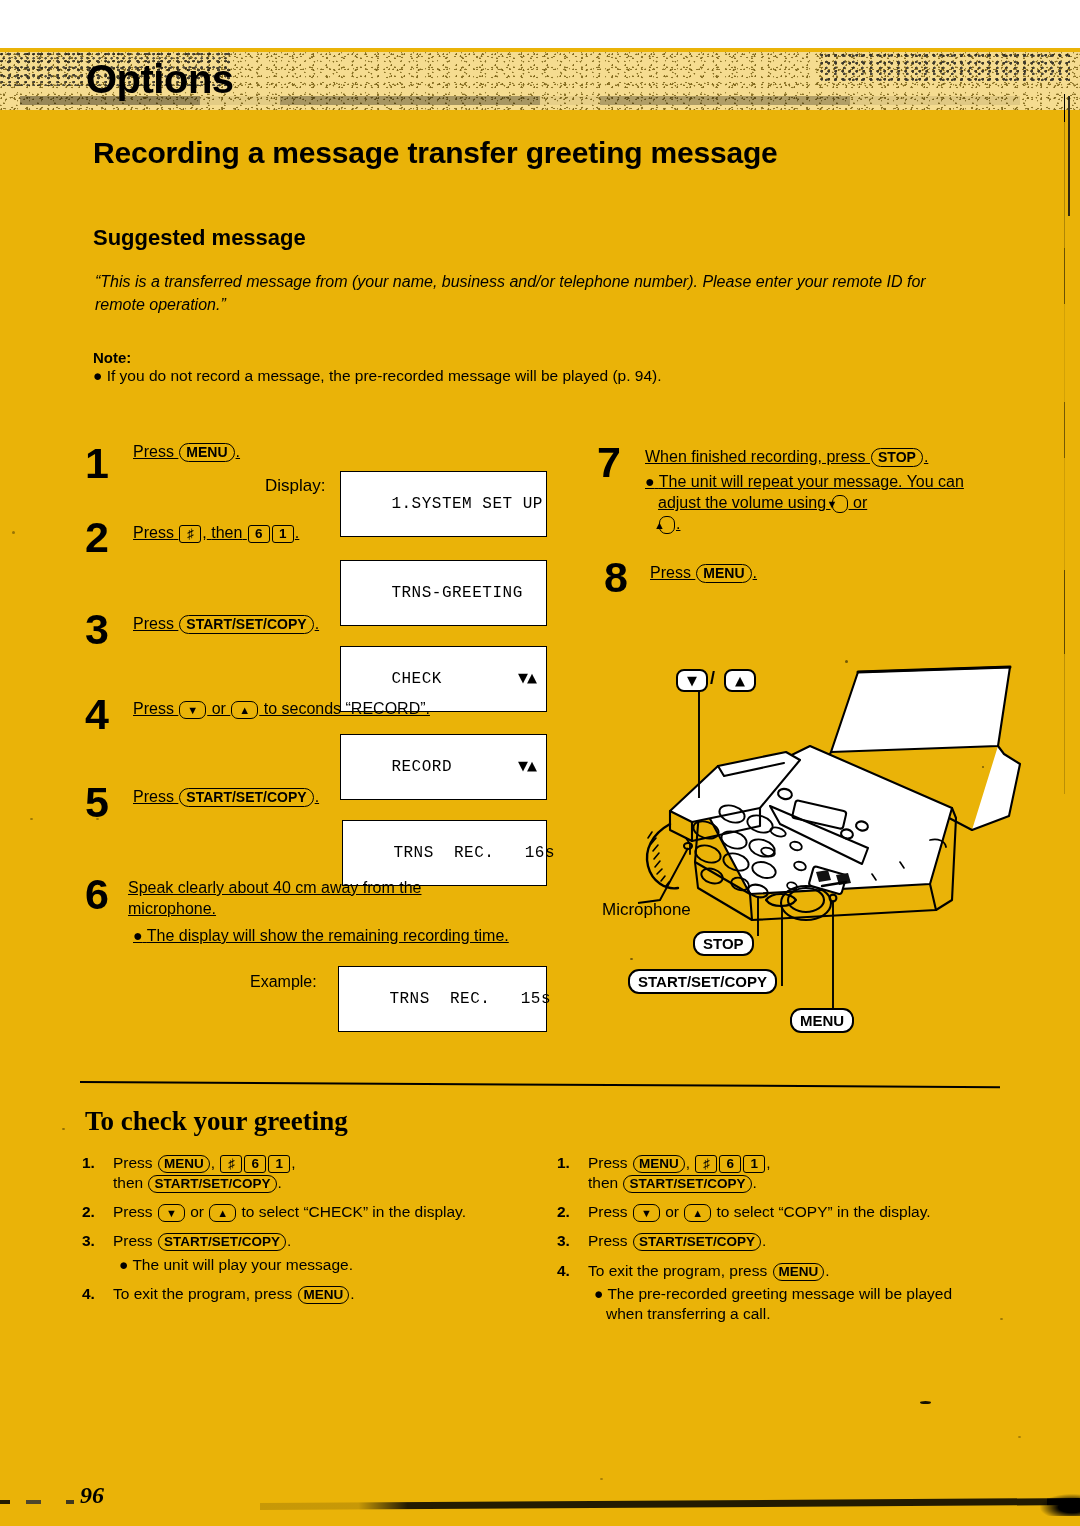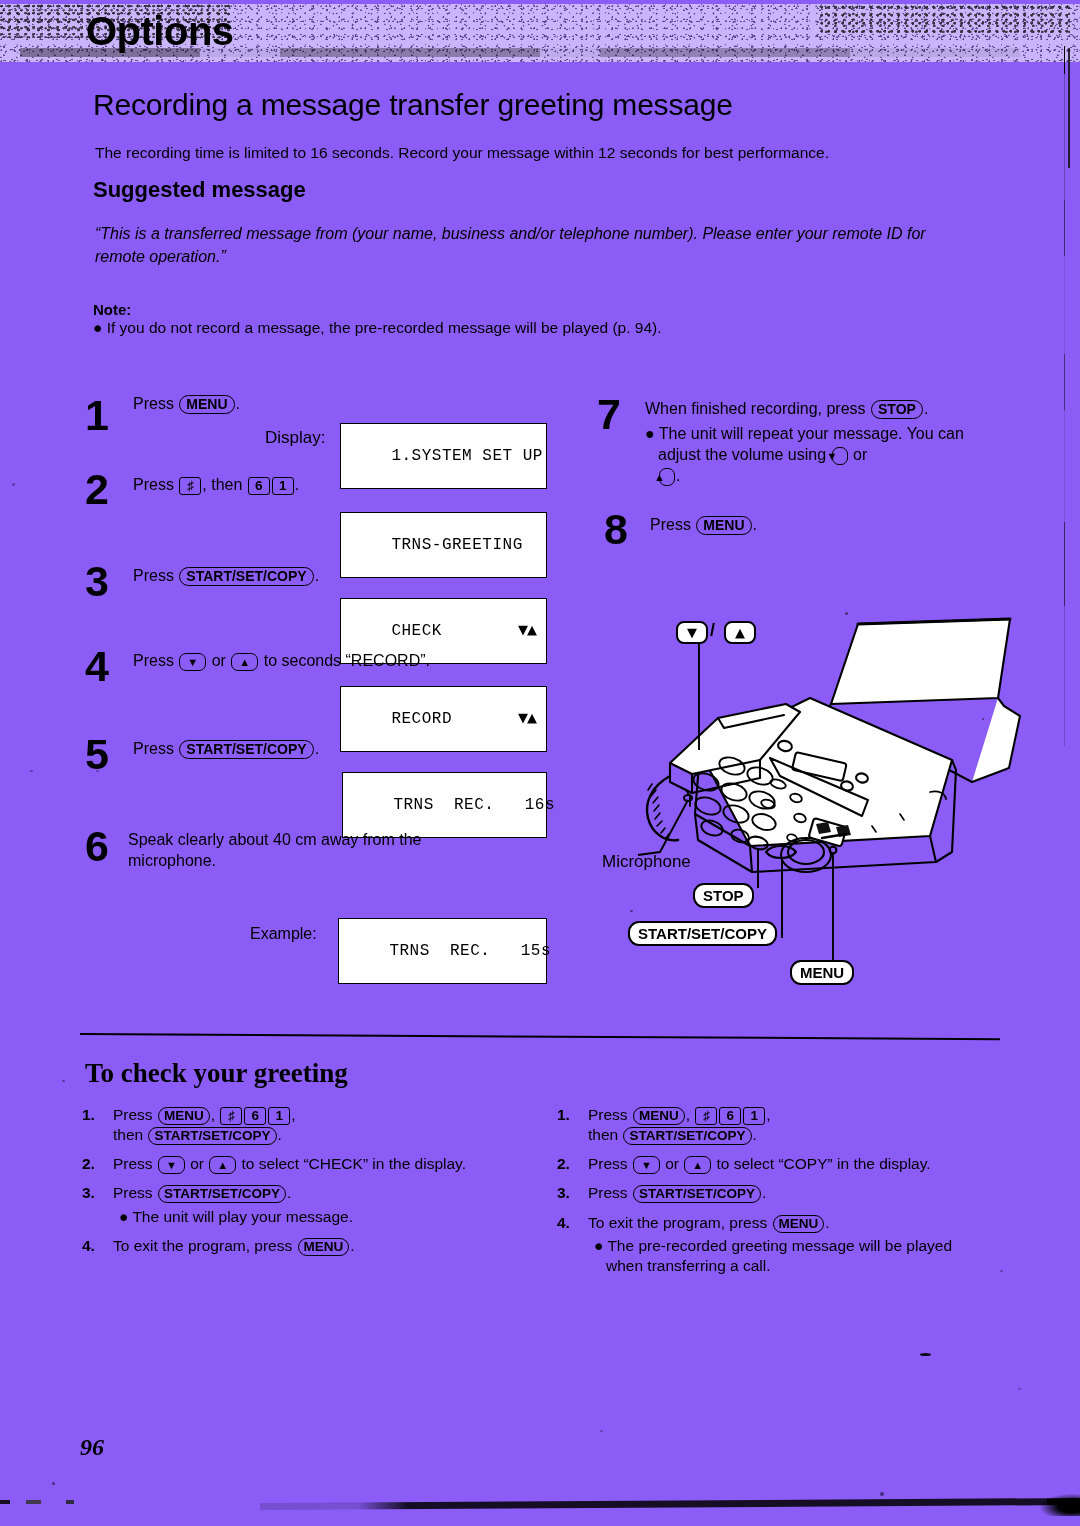--- a/index.html
+++ b/index.html
@@ -2,21 +2,21 @@
 <html><head>
 <meta charset="utf-8">
 <title>Scanned manual page</title>
 <style>
   html,body{margin:0;padding:0;background:#fff;}
   body{
     width:1080px;height:1526px;position:relative;overflow:hidden;
     font-family:"Liberation Sans", sans-serif;color:#000;
     -webkit-font-smoothing:none;
   }
-  .page{position:absolute;inset:0;background:#8b5cf6;}
+  .page{position:absolute;inset:0;background:#eab308;margin-top:48px;}
 
   
   .banner{
     position:absolute;left:0;top:4px;width:1080px;height:58px;
     overflow:hidden;
   }
   .banner .noise{
     position:absolute;inset:0;
     background-color:#ffffff;
     background-image:
@@ -84,21 +84,21 @@
   }
   .bottom-tick{
     position:absolute;left:0px;bottom:22px;width:120px;height:4px;
     background:linear-gradient(90deg,#000 0 8%,transparent 8% 22%,#333 22% 34%,transparent 34% 55%,#222 55% 62%,transparent 62% 100%);
     opacity:.85;
   }
 
   
   h1.maintitle{
     position:absolute;left:93px;top:88px;margin:0;
-    font-size:30px;font-weight:normal;letter-spacing:-.2px;
+    font-size:30px;font-weight:bold;letter-spacing:-.2px;
   }
   .intro{
     position:absolute;left:95px;top:143px;width:900px;
     font-size:15.5px;line-height:1.35;
   }
   h2.sub{
     position:absolute;left:93px;top:177px;margin:0;
     font-size:22px;font-weight:bold;
   }
   .suggested{
@@ -128,21 +128,21 @@
     display:inline-block;border:1.7px solid #000;border-radius:7px;
     padding:0 7px;margin:0 1px;font-size:11px;line-height:16px;
     vertical-align:baseline;
   }
 
   
   .stepnum{
     position:absolute;font-size:43px;font-weight:bold;line-height:1;
     font-family:"Liberation Sans", sans-serif;
   }
-  .steptext{position:absolute;font-size:16px;line-height:1.32;}
+  .steptext{position:absolute;font-size:16px;line-height:1.32;text-decoration:underline;}
 
   
   .lcd{
     position:absolute;border:1.7px solid #000;background:#fff;
     font-family:"Liberation Mono", monospace;font-size:16px;
     padding:5px 10px;white-space:pre;letter-spacing:.5px;
   }
   .lcd .arrows{float:right;font-family:"DejaVu Sans",sans-serif;font-size:13px;letter-spacing:-1px;}
   .dlabel{position:absolute;font-size:17px;}
 
@@ -186,21 +186,20 @@
     <div class="heavy"></div>
     <div class="heavy2"></div>
     <div class="smudge"></div>
     <div class="banner-title">Options</div>
   </div>
 
   <div class="edge-line"></div>
   <div class="edge-line2"></div>
 
   <h1 class="maintitle">Recording a message transfer greeting message</h1>
-  <div class="intro">The recording time is limited to 16 seconds. Record your message within 12 seconds for best performance.</div>
 
   <h2 class="sub">Suggested message</h2>
   <div class="suggested">“This is a transferred message from (your name, business and/or telephone number). Please enter your remote ID for remote operation.”</div>
 
   <div class="note-label">Note:</div>
   <div class="note-item">
     <span>●</span>
     <span>If you do not record a message, the pre-recorded message will be played (p. 94).</span>
   </div>
 
@@ -244,20 +243,24 @@
   <div class="steptext" style="left:133px;top:738px">
     <span>Press </span><span class="key">START/SET/COPY</span><span>.</span>
   </div>
   <div class="lcd" style="left:342px;top:772px;width:183px">
     <span>TRNS  REC.   16s</span>
   </div>
 
   <div class="stepnum" style="left:85px;top:825px">6</div>
   <div class="steptext" style="left:128px;top:829px;width:370px">
     <span>Speak clearly about 40 cm away from the microphone.</span>
+  </div>
+  <div class="steptext" style="left:133px;top:877px;width:400px;text-indent:-13px;padding-left:13px">
+    <span>●</span>
+    <span>The display will show the remaining recording time.</span>
   </div>
   <div class="dlabel" style="left:250px;top:925px;font-size:16px">Example:</div>
   <div class="lcd" style="left:338px;top:918px;width:187px">
     <span>TRNS  REC.   15s</span>
   </div>
 
   <div class="stepnum" style="left:597px;top:393px">7</div>
   <div class="steptext" style="left:645px;top:423px;width:350px;text-indent:-13px;padding-left:13px">
     <span>●</span>
     <span>The unit will repeat your message. You can adjust the volume using </span><span class="arrowkey">▼</span><span> or </span><br><span class="arrowkey">▲</span><span>.</span>

